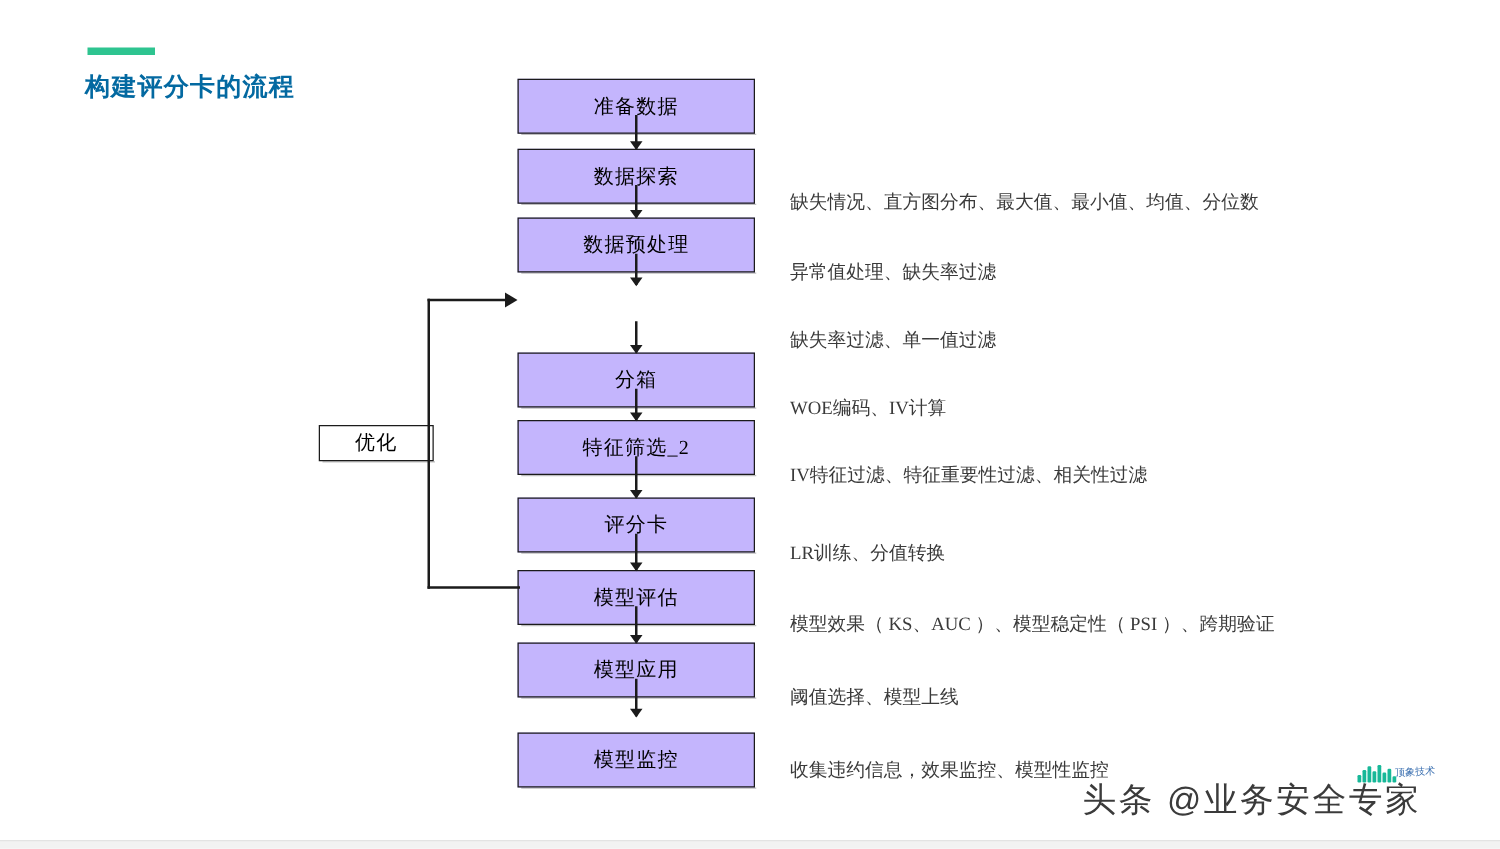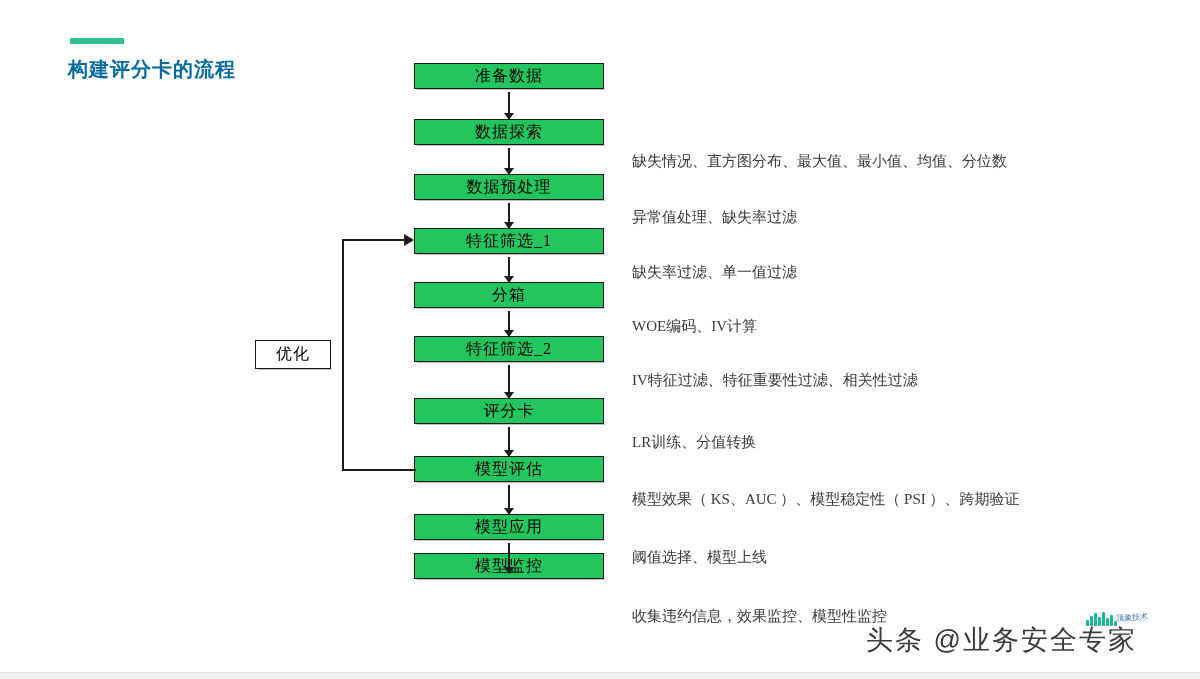--- a/index.html
+++ b/index.html
@@ -41,24 +41,24 @@
     color: #0369a1;
     letter-spacing: 1px;
     white-space: nowrap;
   }
 
   
   .node {
     position: absolute;
     left: 414px;
     width: 190px;
-    height: 26px;
+    height: 44px;
     border: 1px solid #1b1b1b;
     box-sizing: border-box;
-    background: #22c55e;
+    background: #c4b5fd;
     display: flex;
     align-items: center;
     justify-content: center;
     font-family: "Liberation Serif", "DejaVu Serif", serif;
     font-size: 16px;
     color: #000000;
     letter-spacing: 1px;
     white-space: nowrap;
   }
   .node::after{
@@ -87,21 +87,21 @@
     border-left: 5px solid transparent;
     border-right: 5px solid transparent;
     border-top: 7px solid #1b1b1b;
   }
 
   
   #loop-box {
     position: absolute;
     left: 255px;
     top: 340px;
-    width: 76px;
+    width: 92px;
     height: 29px;
     border: 1px solid #1b1b1b;
     box-sizing: border-box;
     background: #ffffff;
     display: flex;
     align-items: center;
     justify-content: center;
     font-family: "Liberation Serif", "DejaVu Serif", serif;
     font-size: 16px;
     color: #000000;
@@ -219,27 +219,26 @@
 <body>
 
 <div id="slide">
 
   <div id="accent-bar"></div>
   <div id="page-title">构建评分卡的流程</div>
 
   <div class="node" style="top:63px">准备数据</div>
   <div class="node" style="top:119px">数据探索</div>
   <div class="node" style="top:174px">数据预处理</div>
-  <div class="node" style="top:228px">特征筛选_1</div>
   <div class="node" style="top:282px">分箱</div>
   <div class="node" style="top:336px">特征筛选_2</div>
   <div class="node" style="top:398px">评分卡</div>
   <div class="node" style="top:456px">模型评估</div>
   <div class="node" style="top:514px">模型应用</div>
-  <div class="node" style="top:553px">模型监控</div>
+  <div class="node" style="top:586px">模型监控</div>
 
   <div class="connector" style="top:92px;  height:27px">
       <span class="head"></span>
     </div>
   <div class="connector" style="top:148px; height:26px">
       <span class="head"></span>
     </div>
   <div class="connector" style="top:203px; height:25px">
       <span class="head"></span>
     </div>

